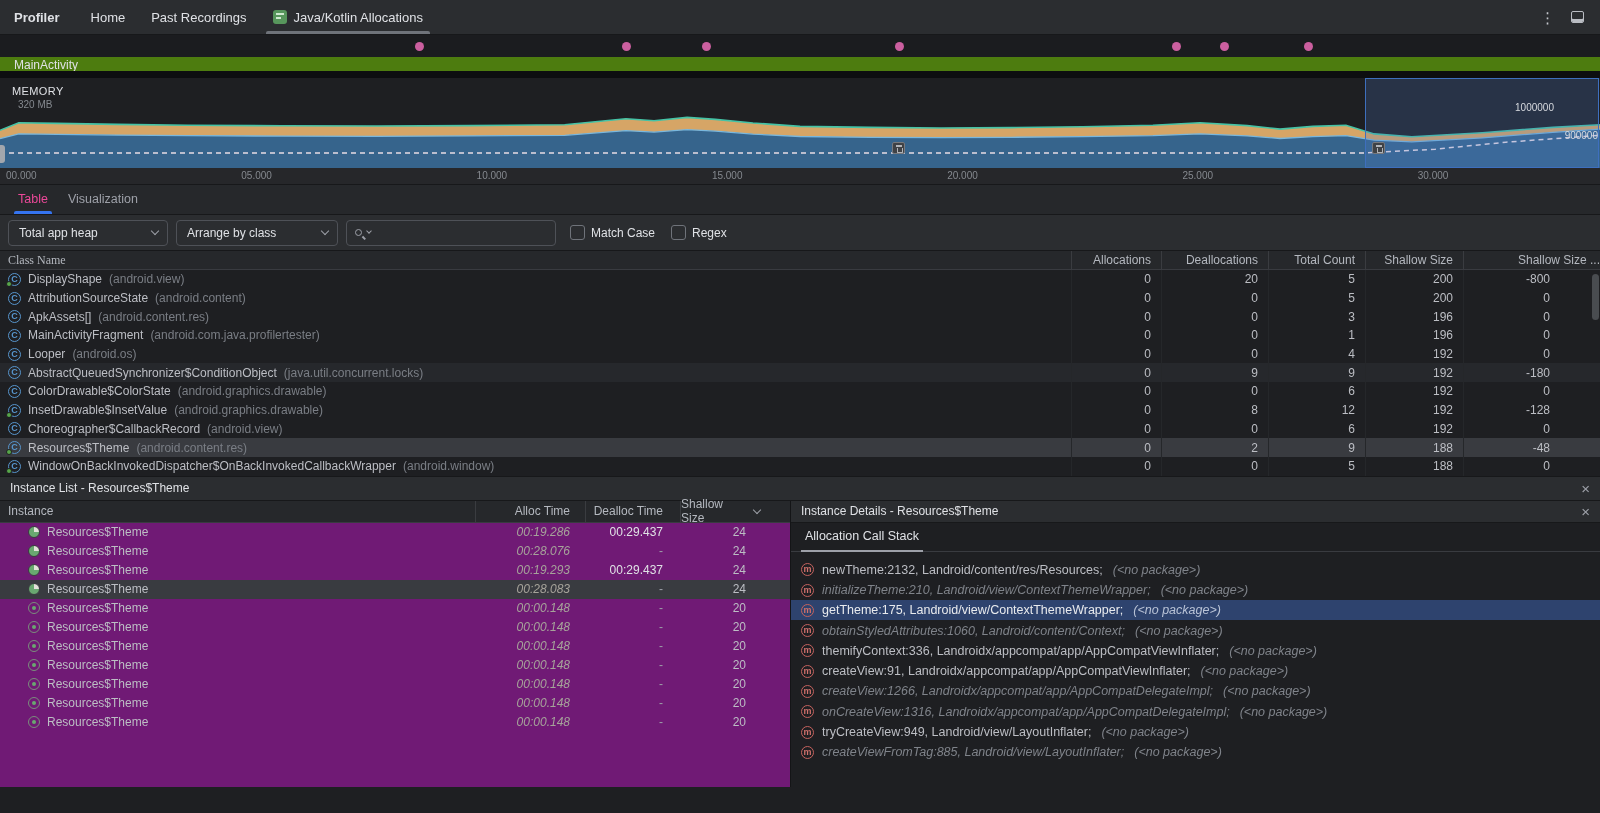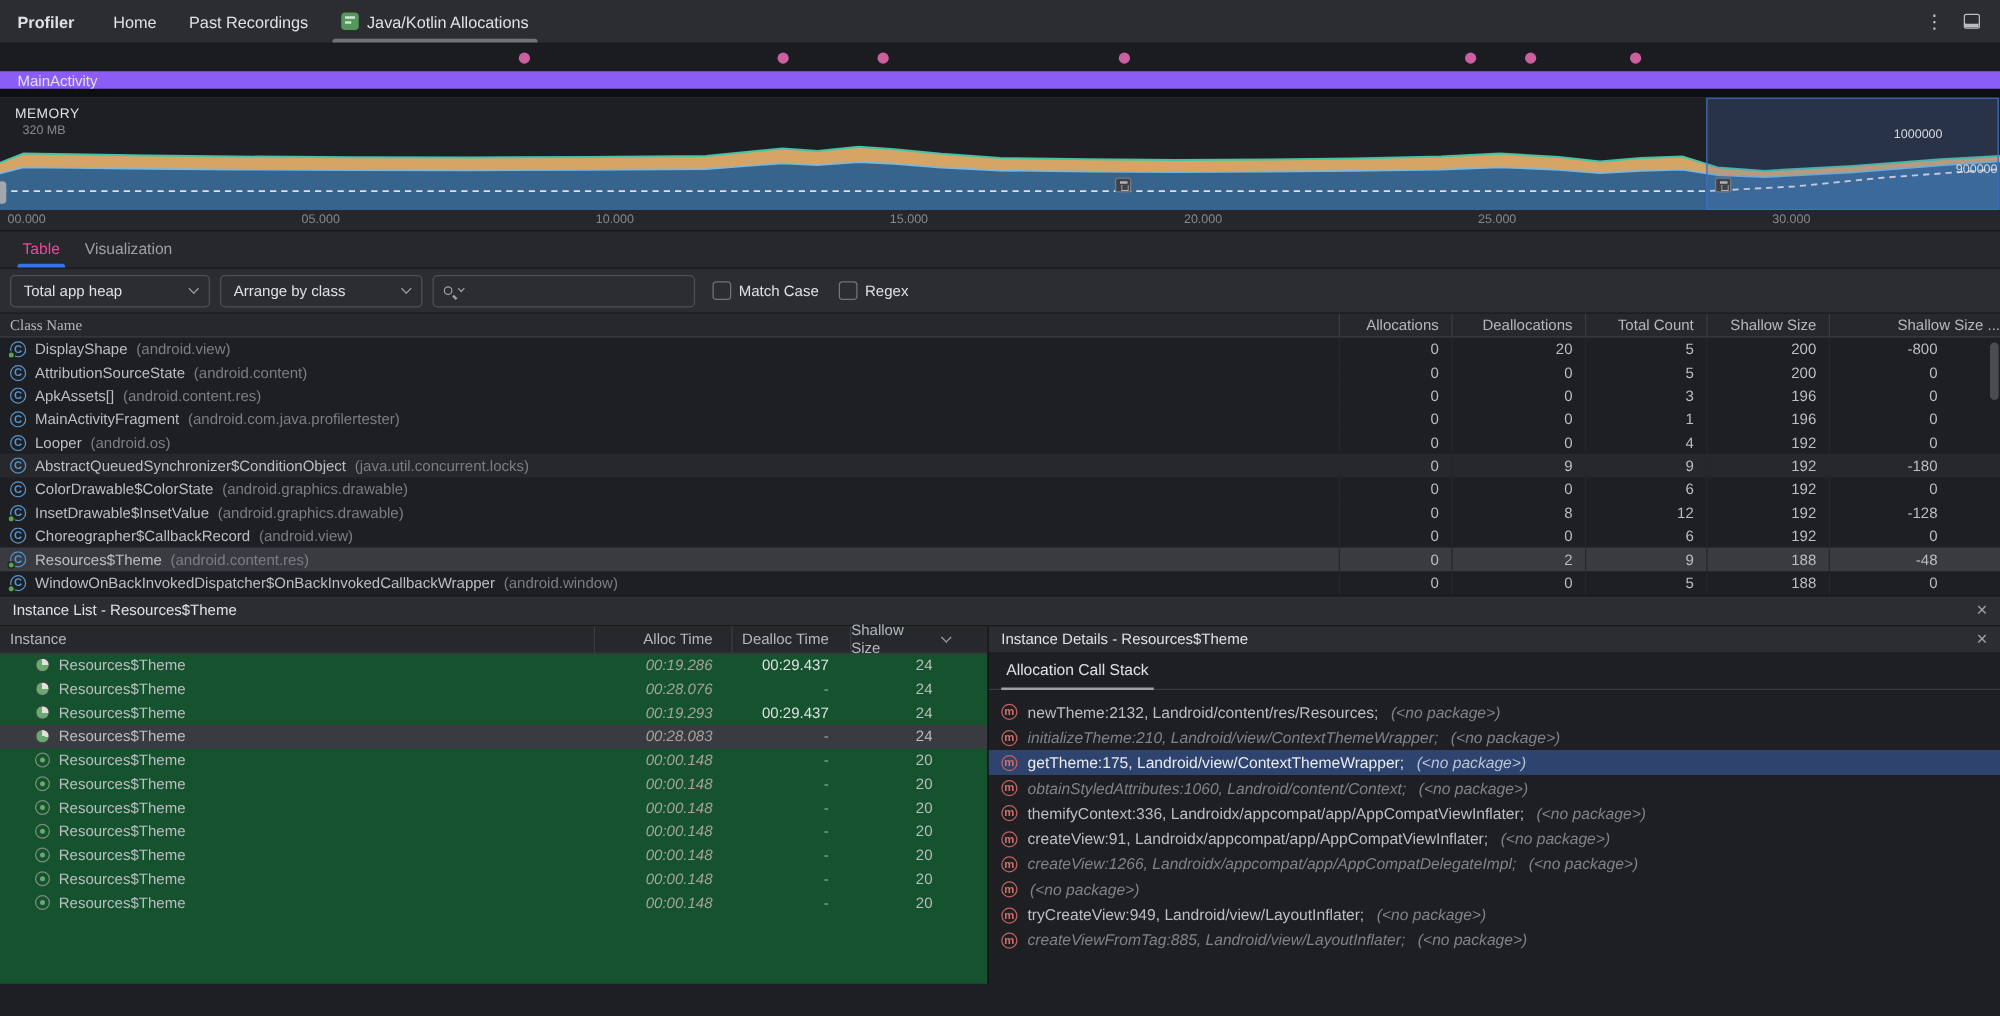--- a/index.html
+++ b/index.html
@@ -22,21 +22,21 @@
   .kebab { color:#c2c5ca; font-size:15px; line-height:1; cursor:pointer; }
   .win-icon { width:13px; height:12px; border:1.5px solid #b9bcc2; border-radius:2px; box-shadow: inset 0 -3px 0 #b9bcc2; cursor:pointer; }
   
   .recbar { height:27px; background:#202124; display:flex; align-items:center; padding:0 8px; border-bottom:1px solid #141517; }
   .rec-label { color:#dfe1e5; font-size:12px; }
   .fit-btn { margin-left:12px; height:18px; border:1px solid #4e5157; border-radius:3px; display:flex; align-items:center; padding:0 4px; cursor:pointer; }
   .fit-glyph { color:#9da0a8; font-size:11px; border-left:1.5px solid #9da0a8; border-right:1.5px solid #9da0a8; padding:0 2px; line-height:11px; }
   
   .events-strip { height:22px; position:relative; background:#1b1c1f; }
   .edot { position:absolute; top:7px; width:9px; height:9px; border-radius:50%; background:#cb5f9f; }
-  .thread-row { height:21px; position:relative; background:#8b5cf6; }
+  .thread-row { height:21px; position:relative; background:#4d7c0f; }
   .thread-label { position:absolute; left:14px; top:1px; color:#dfe1e5; }
   .thread-bar { position:absolute; left:0; right:0; bottom:0; height:7px; background:#0d0e10; }
   .memory-chart { height:90px; position:relative; background:#1e1f22; overflow:hidden; }
   .memory-chart svg { position:absolute; inset:0; }
   .mem-title { position:absolute; left:12px; top:7px; color:#dfe1e5; font-size:11px; letter-spacing:.4px; z-index:5; }
   .mem-max { position:absolute; left:18px; top:21px; color:#85898f; font-size:10px; z-index:5; }
   .chart-handle { position:absolute; left:0; top:67px; width:5px; height:18px; background:#a3a7ad; border-radius:0 3px 3px 0; z-index:6; cursor:ew-resize; }
   .gcicon { position:absolute; top:64px; width:13px; height:12px; background:#3f4246; border:1px solid #77797e; border-radius:2px; z-index:5; }
   .gcicon::before { content:""; position:absolute; left:3px; top:2px; width:6px; height:1.5px; background:#b0b3b8; }
   .gcicon::after { content:""; position:absolute; left:4px; top:4.5px; width:4px; height:4.5px; border:1px solid #b0b3b8; border-top:none; border-radius:0 0 1px 1px; }
@@ -76,21 +76,21 @@
   .cls-nm { color:#bcbec4; }
   .cls-pkg { color:#7a7e85; }
   .ccell { text-align:right; padding-right:10px; color:#bcbec4; border-left:1px solid #25272a; height:100%; display:flex; align-items:center; justify-content:flex-end; flex:none; }
   .ccell.last { padding-right:50px; }
   .hcell.last { padding-right:0; }
   .vscroll { position:absolute; right:1px; top:23px; width:7px; height:46px; border-radius:4px; background:rgba(166,170,177,.32); cursor:grab; }
   
   .section-header { height:24px; background:#2b2d30; display:flex; align-items:center; padding:0 10px; border-bottom:1px solid #17181a; color:#dfe1e5; }
   .close-x { margin-left:auto; color:#9da0a8; font-size:15px; line-height:1; cursor:pointer; }
   .panes { display:flex; height:286px; }
-  .left-pane { width:790px; flex:none; background:#14532d; }
+  .left-pane { width:790px; flex:none; background:#701a75; }
   .right-pane { flex:1; background:#1e1f22; border-left:1px solid #141517; display:flex; flex-direction:column; }
   .ihead { display:flex; height:22px; align-items:center; background:#26282b; border-bottom:1px solid #393b40; color:#b4b8bf; }
   .ihead .hname { flex:1; padding-left:8px; }
   .ihead .hcell { flex:none; display:flex; align-items:center; justify-content:flex-end; gap:6px; height:100%; border-left:1px solid #3a3c40; }
   .irow { display:flex; height:19px; align-items:center; }
   .irow.selected { background:#393b40; }
   .iname { flex:1; display:flex; align-items:center; gap:7px; padding-left:28px; overflow:hidden; }
   .iicon { width:12px; height:12px; border-radius:50%; flex:none; position:relative; }
   .iicon.pie { background:conic-gradient(#e3e1da 0 95deg, #69a870 95deg 360deg); border:1px solid #3c3f42; }
   .iicon.ring { border:1.5px solid #7a8d7c; }
@@ -522,20 +522,21 @@
             <span class="fm">createView:91, Landroidx/appcompat/app/AppCompatViewInflater;</span>
             <span class="fp">(&lt;no package&gt;)</span>
           </div>
           <div class="frame dim">
             <span class="micon">m</span>
             <span class="fm">createView:1266, Landroidx/appcompat/app/AppCompatDelegateImpl;</span>
             <span class="fp">(&lt;no package&gt;)</span>
           </div>
           <div class="frame dim">
             <span class="micon">m</span>
+            <span class="fm">onCreateView:1316, Landroidx/appcompat/app/AppCompatDelegateImpl;</span>
             <span class="fp">(&lt;no package&gt;)</span>
           </div>
           <div class="frame">
             <span class="micon">m</span>
             <span class="fm">tryCreateView:949, Landroid/view/LayoutInflater;</span>
             <span class="fp">(&lt;no package&gt;)</span>
           </div>
           <div class="frame dim">
             <span class="micon">m</span>
             <span class="fm">createViewFromTag:885, Landroid/view/LayoutInflater;</span>

